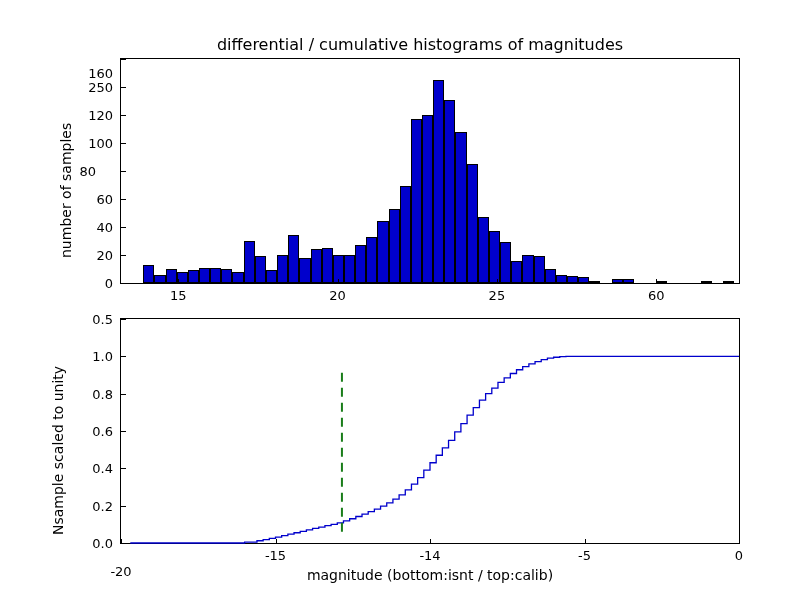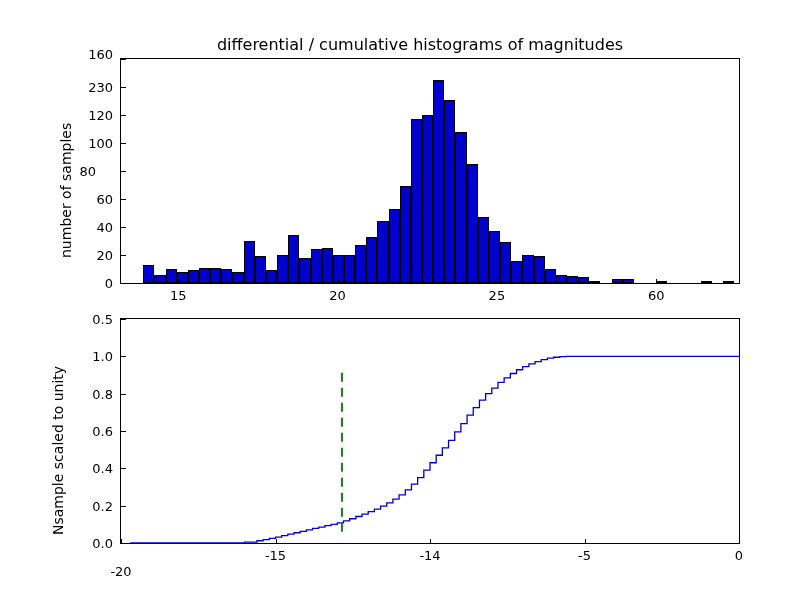--- a/index.html
+++ b/index.html
@@ -99,29 +99,30 @@
       <div class="tick" style="left: 93px; top: 227px; transform: translate(-100%, -50%);">40</div>
       <div class="tickmark" style="left: 101px; top: 199px; width: 5px; height: 1px;"></div>
       <div class="tick" style="left: 93px; top: 199px; transform: translate(-100%, -50%);">60</div>
       <div class="tickmark" style="left: 101px; top: 171px; width: 5px; height: 1px;"></div>
       <div class="tick" style="left: 76px; top: 171px; transform: translate(-100%, -50%);">80</div>
       <div class="tickmark" style="left: 101px; top: 143px; width: 5px; height: 1px;"></div>
       <div class="tick" style="left: 93px; top: 143px; transform: translate(-100%, -50%);">100</div>
       <div class="tickmark" style="left: 101px; top: 115px; width: 5px; height: 1px;"></div>
       <div class="tick" style="left: 93px; top: 115px; transform: translate(-100%, -50%);">120</div>
       <div class="tickmark" style="left: 101px; top: 87px; width: 5px; height: 1px;"></div>
-      <div class="tick" style="left: 93px; top: 87px; transform: translate(-100%, -50%);">230</div>
+      <div class="tick" style="left: 93px; top: 87px; transform: translate(-100%, -50%);">250</div>
       <div class="tickmark" style="left: 101px; top: 59px; width: 5px; height: 1px;"></div>
-      <div class="tick" style="left: 93px; top: 54px; transform: translate(-100%, -50%);">160</div>
+      <div class="tick" style="left: 93px; top: 73px; transform: translate(-100%, -50%);">160</div>
     </div>
 
   <div class="axes" id="axes-bot" style="left:100px;top:318px;width:620px;height:226px;"></div>
 
   <div class="ylabel" style="left:30px;top:535px;transform:rotate(-90deg);">Nsample scaled to unity</div>
 
+  <div class="xlabel" style="left:100px;top:567px;width:620px;">magnitude (bottom:isnt / top:calib)</div>
 
   <svg id="bot-svg" width="800" height="600">
       <path d="M 110.27000000000002 543 L 162.8 543 L 162.8 543 L 206.05999999999995 543 L 206.05999999999995 543 L 224.60000000000002 543 L 224.60000000000002 542.0666666666667 L 236.96 542.0666666666667 L 236.96 540.76 L 243.14 540.76 L 243.14 539.64 L 249.32000000000002 539.64 L 249.32000000000002 538.3333333333334 L 255.5 538.3333333333334 L 255.5 537.0266666666666 L 261.67999999999995 537.0266666666666 L 261.67999999999995 535.5333333333333 L 267.86 535.5333333333333 L 267.86 534.04 L 274.03999999999996 534.04 L 274.03999999999996 532.7333333333333 L 280.22 532.7333333333333 L 280.22 531.4266666666666 L 286.4 531.4266666666666 L 286.4 529.9333333333333 L 292.5799999999999 529.9333333333333 L 292.5799999999999 528.44 L 298.76 528.44 L 298.76 527.1333333333333 L 304.93999999999994 527.1333333333333 L 304.93999999999994 525.64 L 311.12 525.64 L 311.12 524.3333333333334 L 317.29999999999995 524.3333333333334 L 317.29999999999995 522.84 L 323.48 522.84 L 323.48 520.9733333333334 L 329.65999999999997 520.9733333333334 L 329.65999999999997 518.7333333333333 L 335.84000000000003 518.7333333333333 L 335.84000000000003 516.4933333333333 L 342.02 516.4933333333333 L 342.02 514.0666666666666 L 348.20000000000005 514.0666666666666 L 348.20000000000005 511.64 L 354.38 511.64 L 354.38 509.02666666666664 L 360.56 509.02666666666664 L 360.56 506.04 L 366.74 506.04 L 366.74 502.8666666666667 L 372.92 502.8666666666667 L 372.92 499.1333333333333 L 379.1 499.1333333333333 L 379.1 494.84 L 385.28 494.84 L 385.28 489.8 L 391.46000000000004 489.8 L 391.46000000000004 484.2 L 397.64 484.2 L 397.64 477.66666666666663 L 403.82000000000005 477.66666666666663 L 403.82000000000005 470.2 L 410 470.2 L 410 462.73333333333335 L 416.18 462.73333333333335 L 416.18 455.26666666666665 L 422.36 455.26666666666665 L 422.36 447.79999999999995 L 428.54 447.79999999999995 L 428.54 440.3333333333333 L 434.72 440.3333333333333 L 434.72 431.93333333333334 L 440.90000000000003 431.93333333333334 L 440.90000000000003 423.5333333333333 L 447.08 423.5333333333333 L 447.08 415.1333333333333 L 453.26000000000005 415.1333333333333 L 453.26000000000005 407.6666666666667 L 459.44 407.6666666666667 L 459.44 400.2 L 465.62000000000006 400.2 L 465.62000000000006 393.66666666666663 L 471.8 393.66666666666663 L 471.8 388.06666666666666 L 477.98 388.06666666666666 L 477.98 382.4666666666667 L 484.16 382.4666666666667 L 484.16 377.79999999999995 L 490.34 377.79999999999995 L 490.34 373.50666666666666 L 496.52 373.50666666666666 L 496.52 369.7733333333333 L 502.7 369.7733333333333 L 502.7 366.6 L 508.87999999999994 366.6 L 508.87999999999994 363.79999999999995 L 515.06 363.79999999999995 L 515.06 361.56 L 521.24 361.56 L 521.24 359.6933333333333 L 527.4200000000001 359.6933333333333 L 527.4200000000001 358.2 L 533.5999999999999 358.2 L 533.5999999999999 357.26666666666665 L 539.78 357.26666666666665 L 539.78 356.7066666666667 L 545.96 356.7066666666667 L 545.96 356.3333333333333 L 564.5 356.3333333333333 L 564.5 356.3333333333333 L 595.4000000000001 356.3333333333333 L 595.4000000000001 356.3333333333333 L 626.3 356.3333333333333 L 626.3 356.3333333333333 L 657.2 356.3333333333333 L 657.2 356.3333333333333 L 688.1 356.3333333333333 L 688.1 356.3333333333333 L 719 356.3333333333333 L 719 356.3333333333333" fill="none" stroke="#0000cc" stroke-width="1.3"></path>
       <line x1="321.93500000000006" x2="321.93500000000006" y1="531.8" y2="369.4" stroke="#1a7d1a" stroke-width="2" stroke-dasharray="9,6"></line>
     </svg>
 
   <div id="bot-ticks">
       <div class="tickmark" style="left: 101px; top: 539px; width: 1px; height: 5px;"></div>
       <div class="tick" style="left: 101px; top: 564px; transform: translateX(-50%);">-20</div>
       <div class="tickmark" style="left: 255.5px; top: 539px; width: 1px; height: 5px;"></div>

